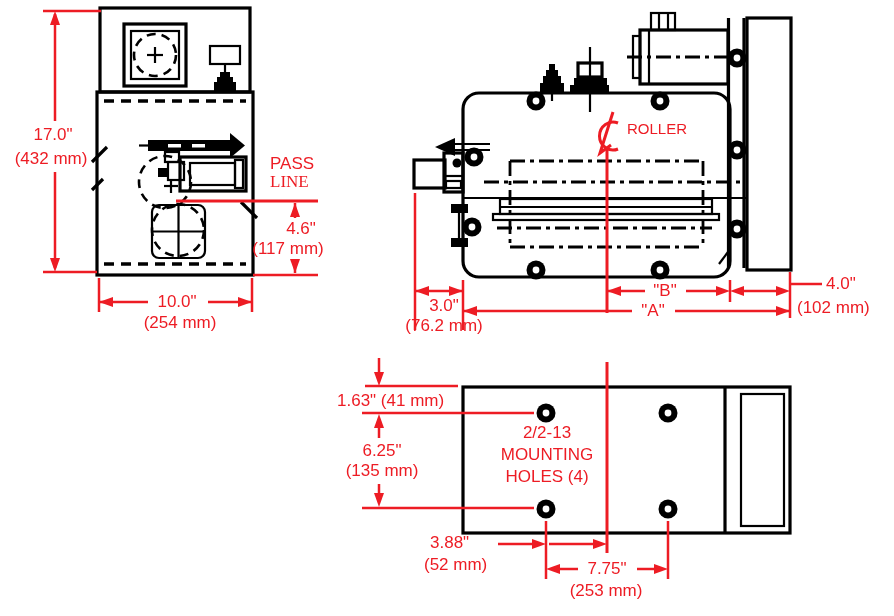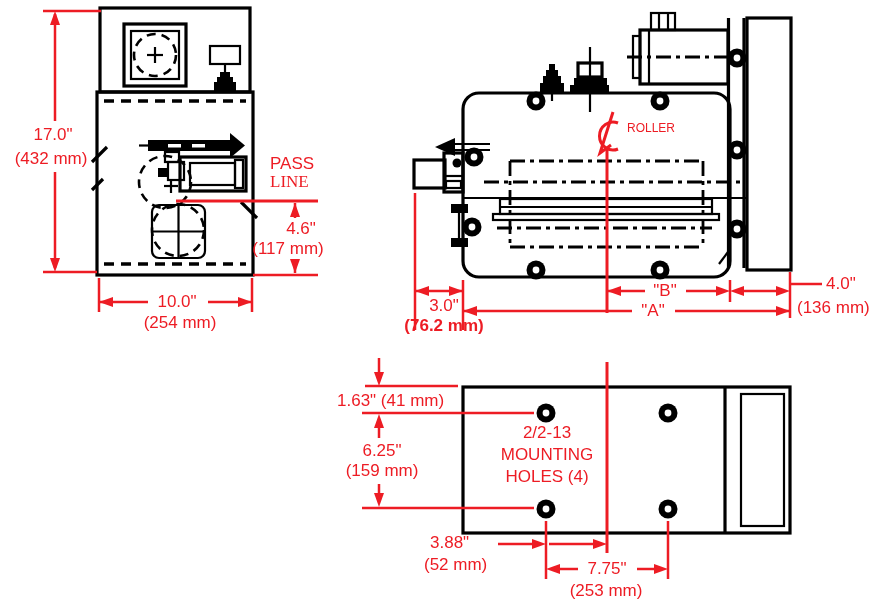--- a/index.html
+++ b/index.html
@@ -15,21 +15,21 @@
   .dash{stroke:var(--ink);fill:none;stroke-width:3.4;stroke-dasharray:10 7;}
   .dc {stroke:var(--ink);fill:none;stroke-width:2.6;stroke-dasharray:9 6;}
   .dd {stroke:var(--ink);fill:none;stroke-width:2.8;stroke-dasharray:15 5 4 5;}
   
   .r  {stroke:var(--red);fill:none;stroke-width:2.5;}
   .r3 {stroke:var(--red);fill:none;stroke-width:3;}
   .rf {fill:var(--red);stroke:none;}
   
   .dim{position:absolute;color:var(--red);font-size:17px;line-height:19px;white-space:nowrap;}
   .ctr{transform:translateX(-50%);}
-  .small{font-size:12px;line-height:15px;}
+  .small{font-size:15px;line-height:15px;}
 </style>
 </head>
 <body>
 
 <div class="stage">
 
 <svg width="894" height="616" viewBox="0 0 894 616">
   <defs>
     <g id="bolt">
       <circle r="9.5" fill="#000"></circle>
@@ -273,29 +273,29 @@
   <div class="dim ctr" style="left:51px;top:149px;">(432 mm)</div>
   <div class="dim ctr" style="left:177px;top:292px;">10.0"</div>
   <div class="dim ctr" style="left:180px;top:313px;">(254 mm)</div>
   <div class="dim" style="left:270px;top:154px;">PASS</div>
   <div class="dim" style="left:270px;top:172px;font-family:Liberation Serif, serif;">LINE</div>
   <div class="dim ctr" style="left:301px;top:219px;">4.6"</div>
   <div class="dim ctr" style="left:288px;top:239px;text-align:right;">(117 mm)</div>
 
   <div class="dim small" style="left:627px;top:121px;">ROLLER</div>
   <div class="dim ctr" style="left:444px;top:296px;">3.0"</div>
-  <div class="dim ctr" style="left:444px;top:316px;font-weight:bold;">(76.2 mm)</div>
+  <div class="dim ctr" style="left:444px;top:316px;">(76.2 mm)</div>
   <div class="dim ctr" style="left:653px;top:301px;">"A"</div>
   <div class="dim ctr" style="left:665px;top:281px;">"B"</div>
   <div class="dim" style="left:826px;top:274px;">4.0"</div>
-  <div class="dim" style="left:797px;top:298px;">(136 mm)</div>
+  <div class="dim" style="left:797px;top:298px;">(102 mm)</div>
 
   <div class="dim" style="left:337px;top:391px;">1.63" (41 mm)</div>
   <div class="dim ctr" style="left:382px;top:441px;">6.25"</div>
-  <div class="dim ctr" style="left:382px;top:461px;">(159 mm)</div>
+  <div class="dim ctr" style="left:382px;top:461px;">(135 mm)</div>
   <div class="dim ctr" style="left:547px;top:423px;">2/2-13</div>
   <div class="dim ctr" style="left:547px;top:445px;">MOUNTING</div>
   <div class="dim ctr" style="left:547px;top:467px;">HOLES (4)</div>
   <div class="dim" style="left:430px;top:533px;">3.88"</div>
   <div class="dim" style="left:424px;top:555px;">(52 mm)</div>
   <div class="dim ctr" style="left:607px;top:559px;">7.75"</div>
   <div class="dim ctr" style="left:606px;top:581px;">(253 mm)</div>
 
 </div>
 

